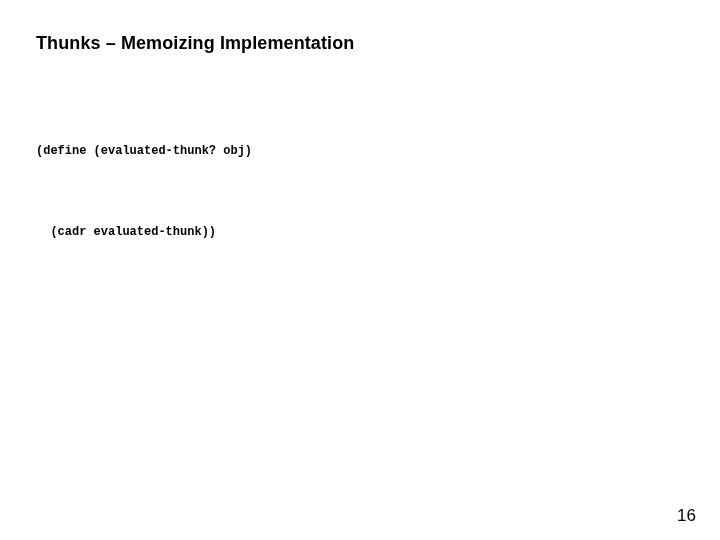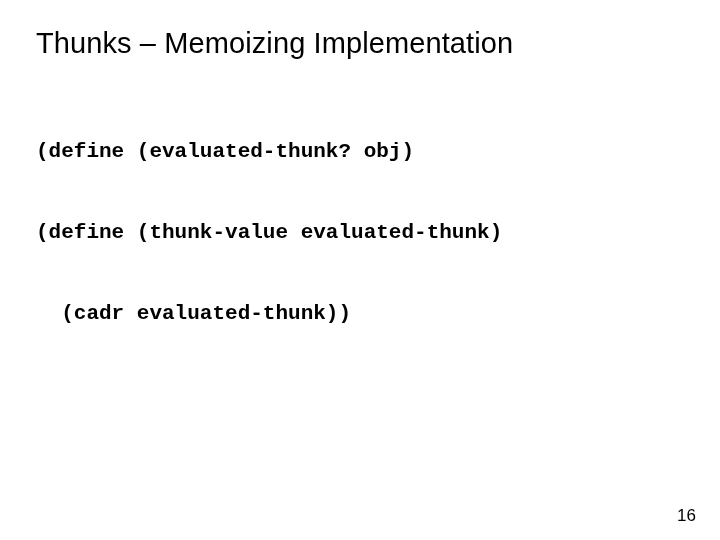--- a/index.html
+++ b/index.html
@@ -19,40 +19,40 @@
   .slide {
     position: absolute;
     inset: 0;
   }
 
   .slide-title {
     position: absolute;
     left: 36px;
     top: 27px;
     font-family: "Liberation Sans", sans-serif;
-    font-weight: normal;
-    font-size: 29px;
+    font-weight: bold;
+    font-size: 18px;
     line-height: 32px;
     letter-spacing: 0.1px;
     color: #000000;
     white-space: pre;
     text-align: right;
   }
 
   .code-area {
     position: absolute;
     left: 36px;
     top: 84px;
     width: 660px;
   }
 
   .code-block {
     font-family: "Liberation Mono", "DejaVu Sans Mono", monospace;
     font-weight: bold;
-    font-size: 21px;
+    font-size: 12px;
     line-height: 27px;
     color: #000000;
     white-space: pre;
     letter-spacing: 0px;
   }
 
   .code-line {
     white-space: pre;
     height: 27px;
   }
@@ -75,21 +75,20 @@
 <body>
 
 <div class="slide">
 
   <div class="slide-title">Thunks – Memoizing Implementation</div>
 
   <div class="code-area">
 
     <div class="code-block">
       <div class="code-line">(define (evaluated-thunk? obj)</div>
-      <div class="code-line">(define (thunk-value evaluated-thunk)</div>
       <div class="code-line">  (cadr evaluated-thunk))</div>
     </div>
 
     <div class="block-gap"></div>
 
     <div class="code-block">
       
       
       
       

